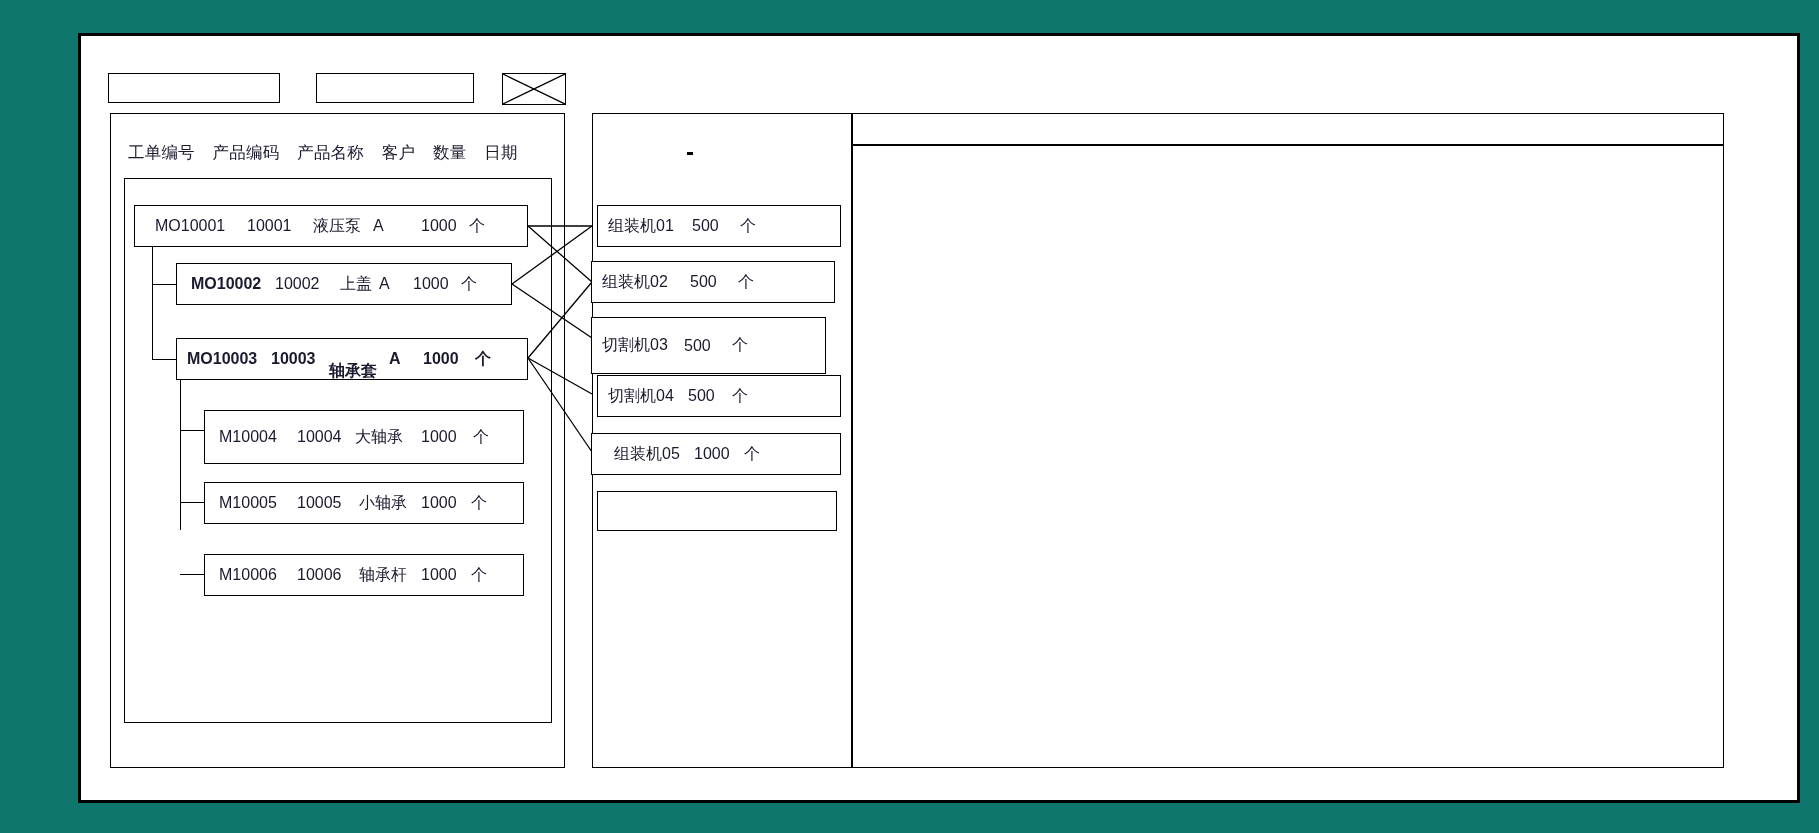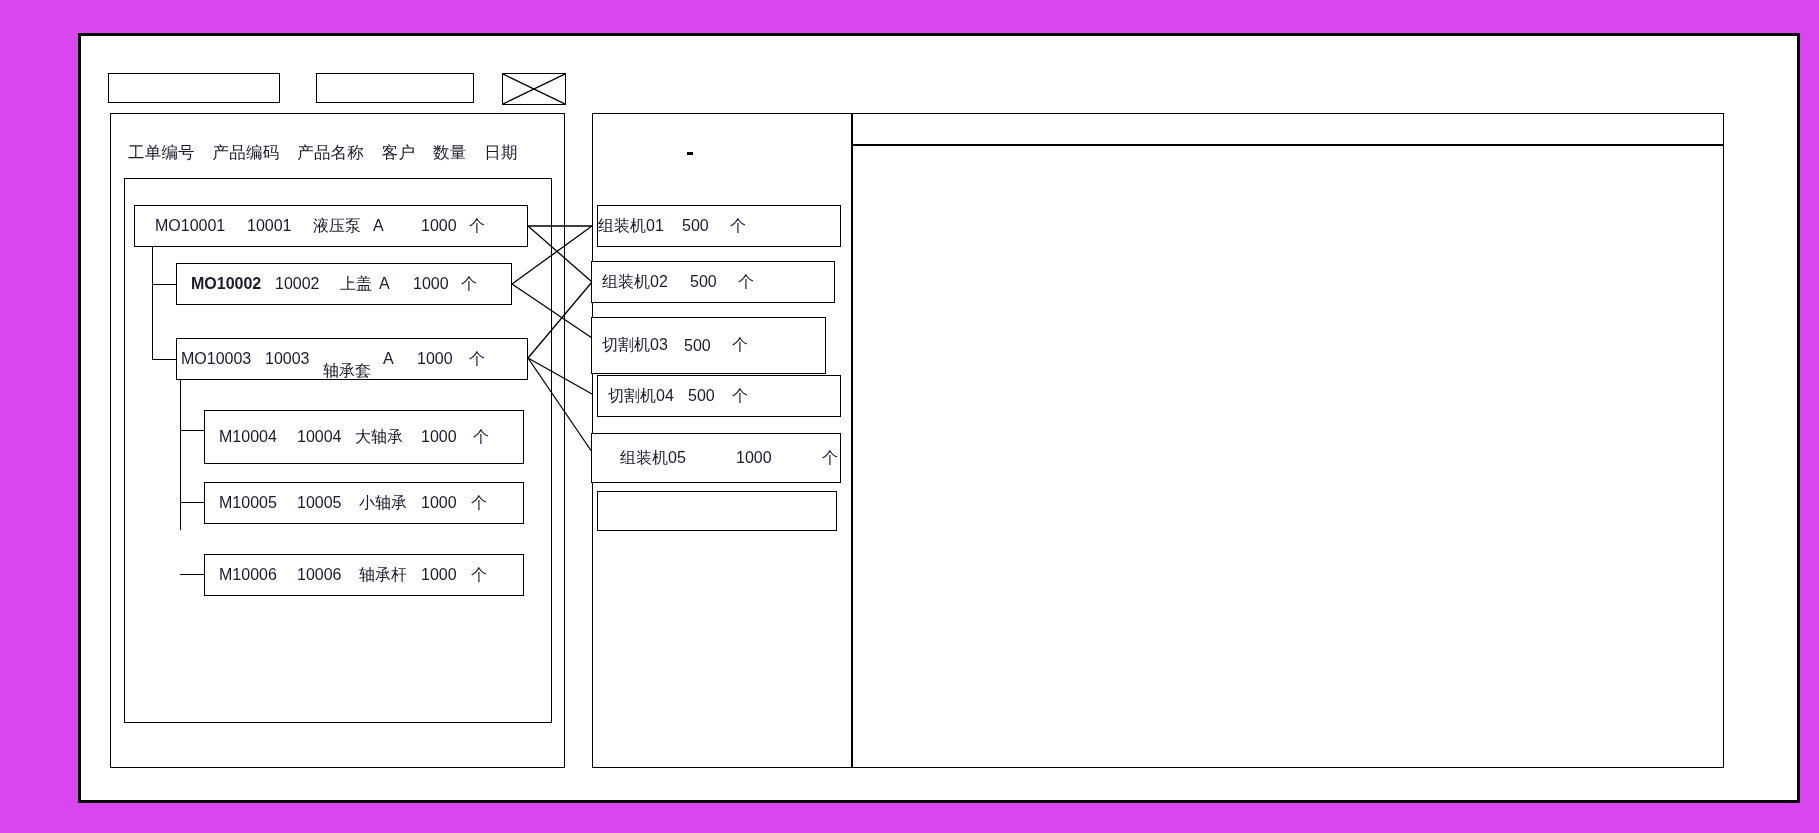--- a/index.html
+++ b/index.html
@@ -6,21 +6,21 @@
   html,body{margin:0;padding:0;background:#ffffff;}
   body{
     font-family:"Liberation Sans","DejaVu Sans",sans-serif;
     color:#1a1a2e;
     -webkit-font-smoothing:antialiased;
   }
   #screen{
     position:relative;
     width:1819px;
     height:833px;
-    background:#d946ef;
+    background:#0f766e;
     overflow:hidden;
   }
 
   
   .window-frame{
     position:absolute;
     left:78px; top:33px;
     width:1722px; height:770px;
     border:3px solid #000000;
     box-sizing:border-box;
@@ -212,21 +212,21 @@
 
   <div class="node" style="left:176px; top:263px; width:336px; height:42px; padding-left:14px;">
     <span class="cell" style="width:84px;font-weight:bold;">MO10002</span>
     <span class="cell" style="width:58px;">10002</span>
     <span class="cell" style="width:46px;text-align:center;">上盖</span>
     <span class="cell" style="width:34px;">A</span>
     <span class="cell" style="width:48px;">1000</span>
     <span class="cell">个</span>
   </div>
 
-  <div class="node" style="left:176px; top:338px; width:352px; height:42px; padding-left:4px;">
+  <div class="node" style="left:176px; top:338px; width:352px; height:42px; padding-left:10px;font-weight:bold;">
     <span class="cell" style="width:84px;">MO10003</span>
     <span class="cell" style="width:58px;">10003</span>
     <span class="cell" style="width:60px;margin-top:25px;">轴承套</span>
     <span class="cell" style="width:34px;">A</span>
     <span class="cell" style="width:52px;">1000</span>
     <span class="cell">个</span>
   </div>
 
   <div class="node" style="left:204px; top:410px; width:320px; height:54px; padding-left:14px;">
     <span class="cell" style="width:78px;">M10004</span>
@@ -245,21 +245,21 @@
   </div>
 
   <div class="node" style="left:204px; top:554px; width:320px; height:42px; padding-left:14px;">
     <span class="cell" style="width:78px;">M10006</span>
     <span class="cell" style="width:62px;">10006</span>
     <span class="cell" style="width:62px;">轴承杆</span>
     <span class="cell" style="width:50px;">1000</span>
     <span class="cell">个</span>
   </div>
 
-  <div class="mcard" style="left:597px; top:205px; width:244px; height:42px; ">
+  <div class="mcard" style="left:597px; top:205px; width:244px; height:42px; padding-left:10px;">
     <span class="mcell" style="width:84px;">组装机01</span>
     <span class="mcell" style="width:48px;">500</span>
     <span class="mcell">个</span>
   </div>
 
   <div class="mcard" style="left:591px; top:261px; width:244px; height:42px; padding-left:10px;">
     <span class="mcell" style="width:88px;">组装机02</span>
     <span class="mcell" style="width:48px;">500</span>
     <span class="mcell">个</span>
   </div>
@@ -269,21 +269,21 @@
     <span class="mcell" style="width:48px;">500</span>
     <span class="mcell">个</span>
   </div>
 
   <div class="mcard" style="left:597px; top:375px; width:244px; height:42px; padding-left:10px;">
     <span class="mcell" style="width:80px;">切割机04</span>
     <span class="mcell" style="width:44px;">500</span>
     <span class="mcell">个</span>
   </div>
 
-  <div class="mcard" style="left:591px; top:433px; width:250px; height:50px; padding-left:28px;gap:36px;">
+  <div class="mcard" style="left:591px; top:433px; width:250px; height:42px; padding-left:22px;">
     <span class="mcell" style="width:80px;">组装机05</span>
     <span class="mcell" style="width:50px;">1000</span>
     <span class="mcell">个</span>
   </div>
 
   <div class="mcard" style="left:597px; top:491px; width:240px; height:40px; padding-left:10px;">
     <span class="mcell"></span>
   </div>
 
   <div style="position:absolute;left:868px;top:120px;width:840px;height:22px;font-size:15px;"></div>

